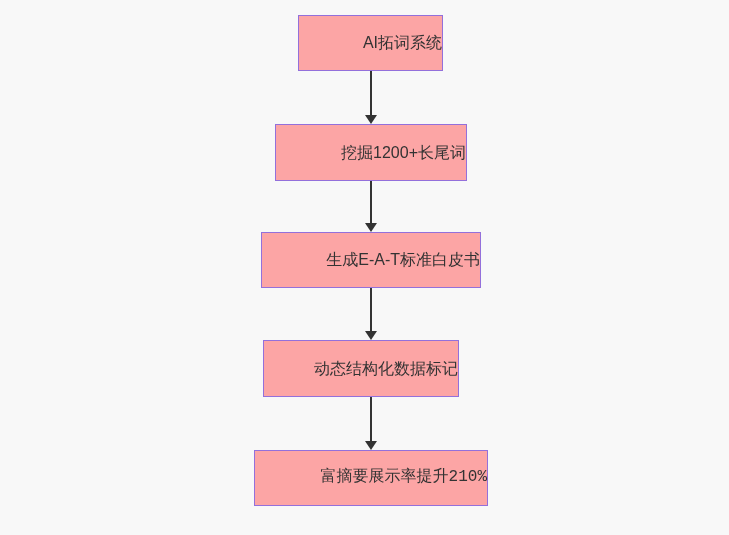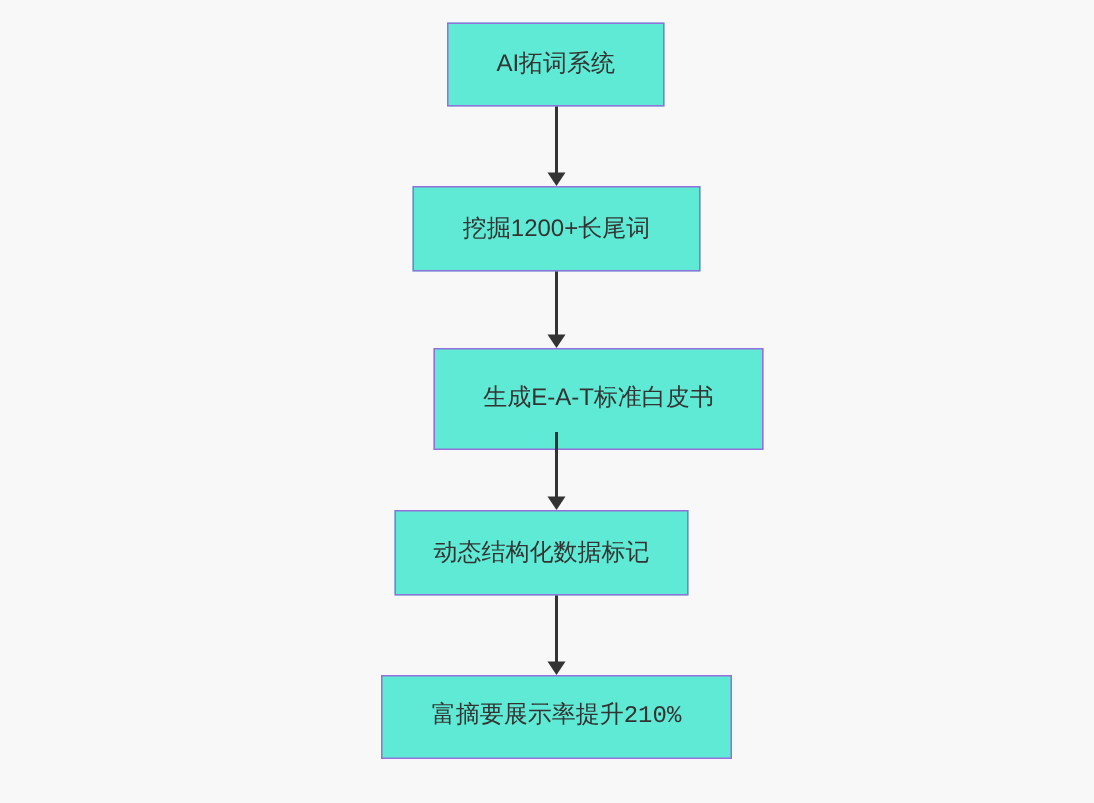--- a/index.html
+++ b/index.html
@@ -10,37 +10,37 @@
   .canvas {
     position: relative;
     width: 729px;
     height: 535px;
     background: #f8f8f8;
     overflow: hidden;
   }
   .node {
     position: absolute;
     box-sizing: border-box;
-    background: #5eead4;
+    background: #fca5a5;
     border: 1.5px solid #9370db;
     display: flex;
     align-items: center;
-    justify-content: center;
+    justify-content: flex-end;
   }
   .node-label {
     color: #333333;
     font-size: 16px;
     line-height: 1.2;
     white-space: nowrap;
     text-align: center;
   }
   
   .n0 { left: 298px; top: 15px;  width: 145px; height: 56px; }
   .n1 { left: 275px; top: 124px; width: 192px; height: 57px; }
-  .n2 { left: 261px; top: 232px; width: 220px; height: 68px; margin-left: 28px; }
+  .n2 { left: 261px; top: 232px; width: 220px; height: 56px; }
   .n3 { left: 263px; top: 340px; width: 196px; height: 57px; }
   .n4 { left: 254px; top: 450px; width: 234px; height: 56px; font-family: Liberation Mono, monospace; }
   
   .arrow {
     position: absolute;
     left: 371px;
     width: 14px;
     transform: translateX(-50%);
   }
   .a0 { top: 71px;  height: 53px; }

